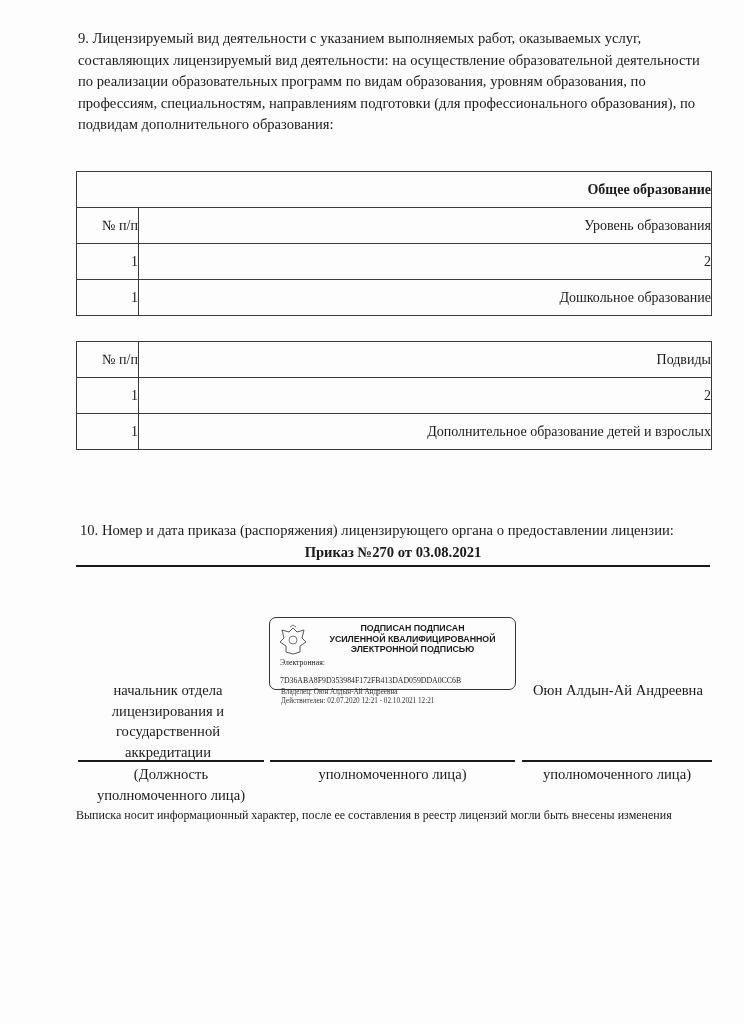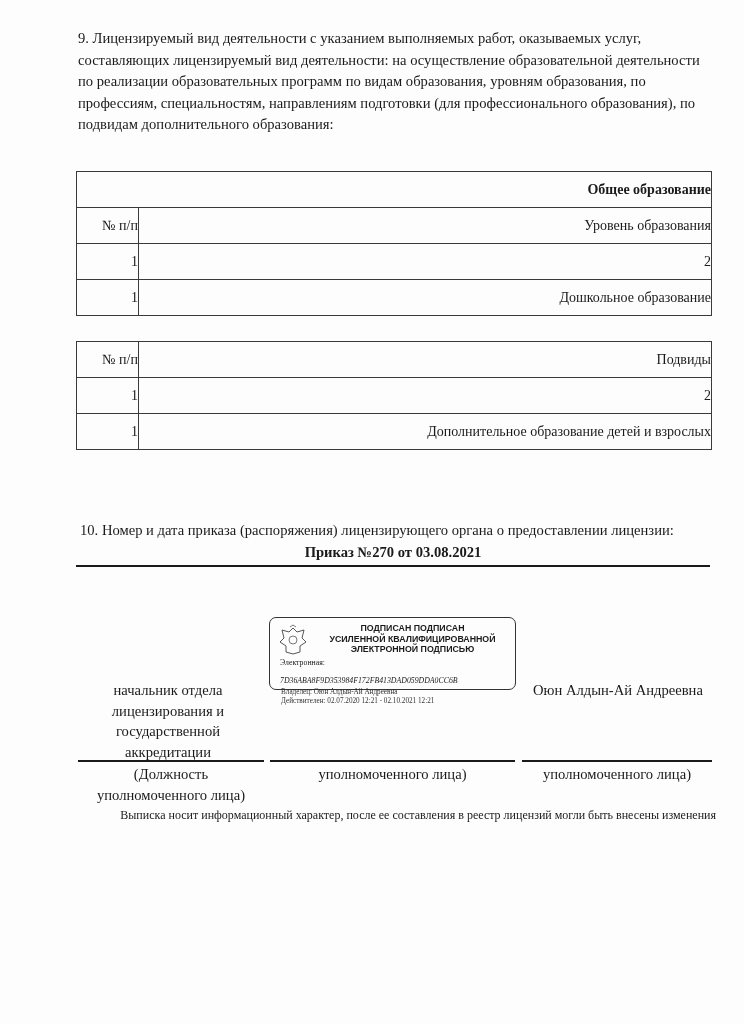--- a/index.html
+++ b/index.html
@@ -26,24 +26,24 @@
   .stamp {
     position:absolute; left:269px; top:617px; width:245px; height:71px;
     border:1.3px solid #333; border-radius:7px;
   }
   .stamp .emblem { position:absolute; left:8px; top:6px; width:30px; height:32px; }
   .stamp .title {
     position:absolute; left:40px; top:5px; width:205px; text-align:center;
     font-family:"Liberation Sans", sans-serif; font-weight:bold; font-size:8.8px; line-height:10.5px;
   }
   .stamp .certlbl { position:absolute; left:10px; top:40px; font-size:7.8px; }
-  .stamp .cert { position:absolute; left:10px; top:58px; font-size:7.8px;font-style:italic; }
+  .stamp .cert { position:absolute; left:10px; top:58px; font-size:7.8px; }
   .stamp-below { position:absolute; left:281px; top:688px; font-size:7.2px; line-height:9px; color:#333; }
   .col { position:absolute; text-align:center; font-size:14.6px; line-height:20.5px; }
-  .footer { position:absolute; left:76px; width:640px; top:808px; text-align:right; font-size:12px; }
+  .footer { position:absolute; left:76px; width:640px; top:808px; text-align:left; font-size:12px; }
 </style>
 </head>
 <body>
 
 <div class="para9">9. Лицензируемый вид деятельности с указанием выполняемых работ, оказываемых услуг, составляющих лицензируемый вид деятельности: на осуществление образовательной деятельности по реализации образовательных программ по видам образования, уровням образования, по профессиям, специальностям, направлениям подготовки (для профессионального образования), по подвидам дополнительного образования:</div>
 
 <table class="lic" id="t1">
   <tbody>
       <tr>
         <td class="head" colspan="2">Общее образование</td>

